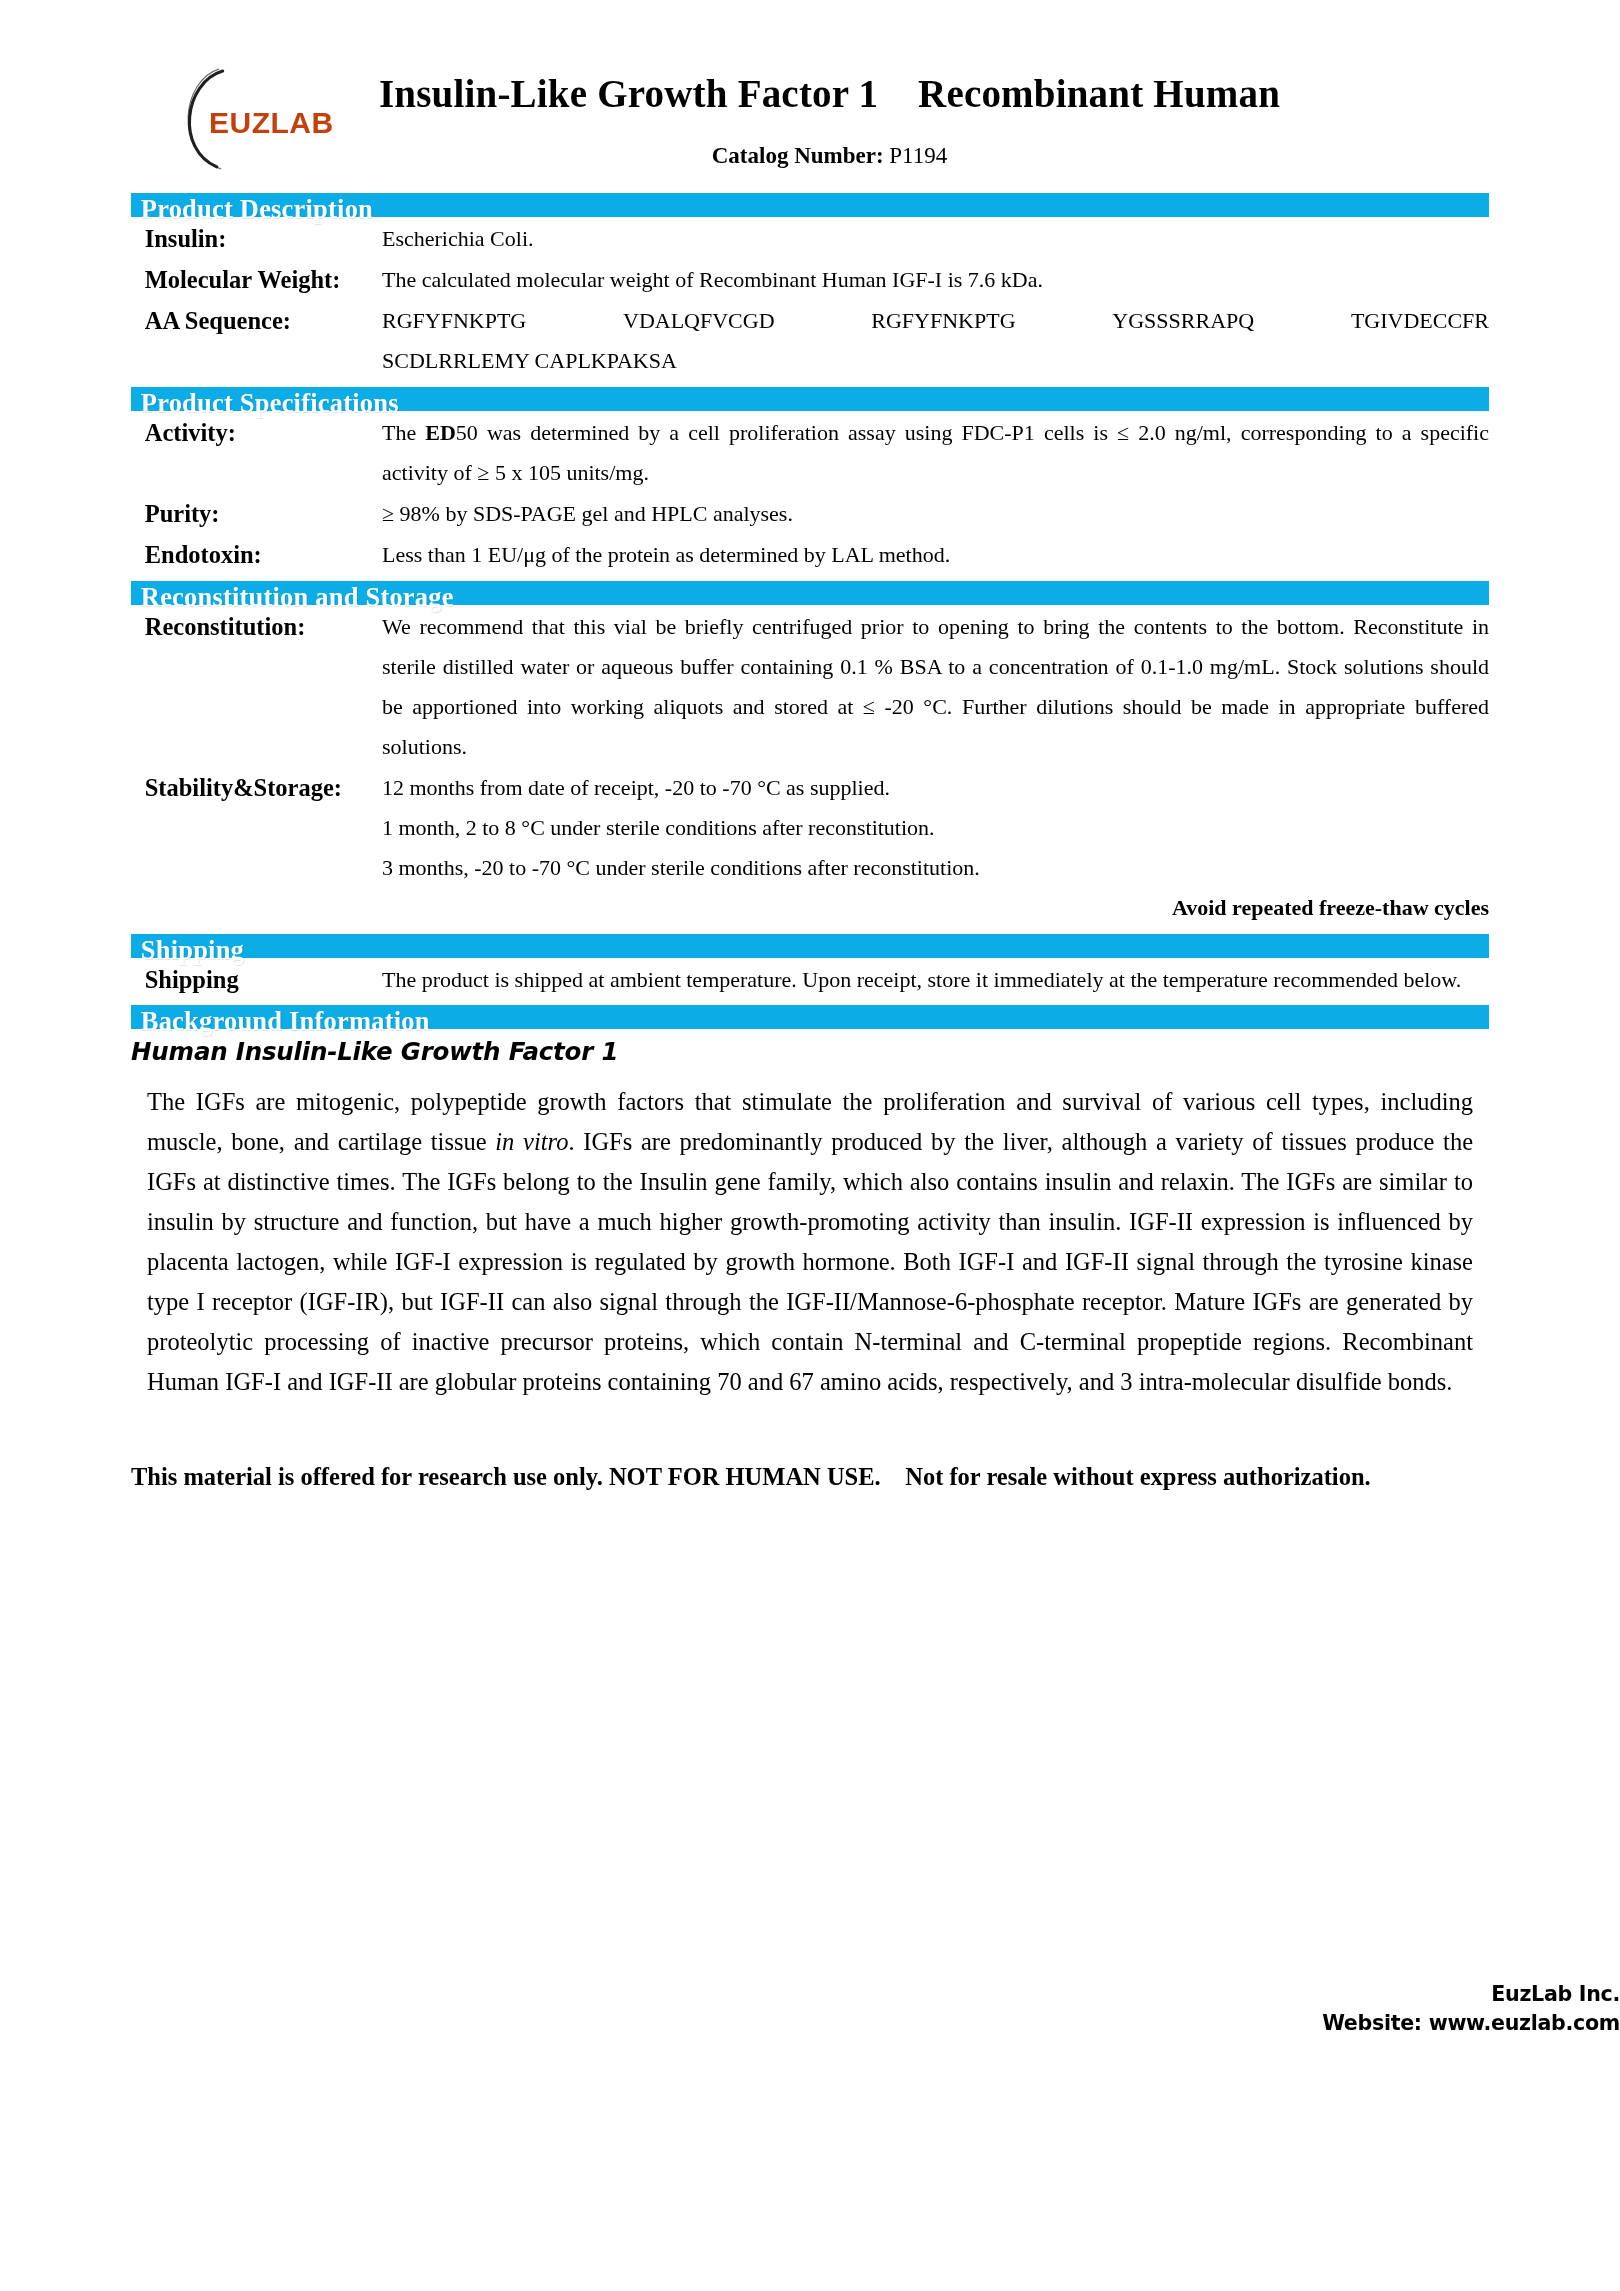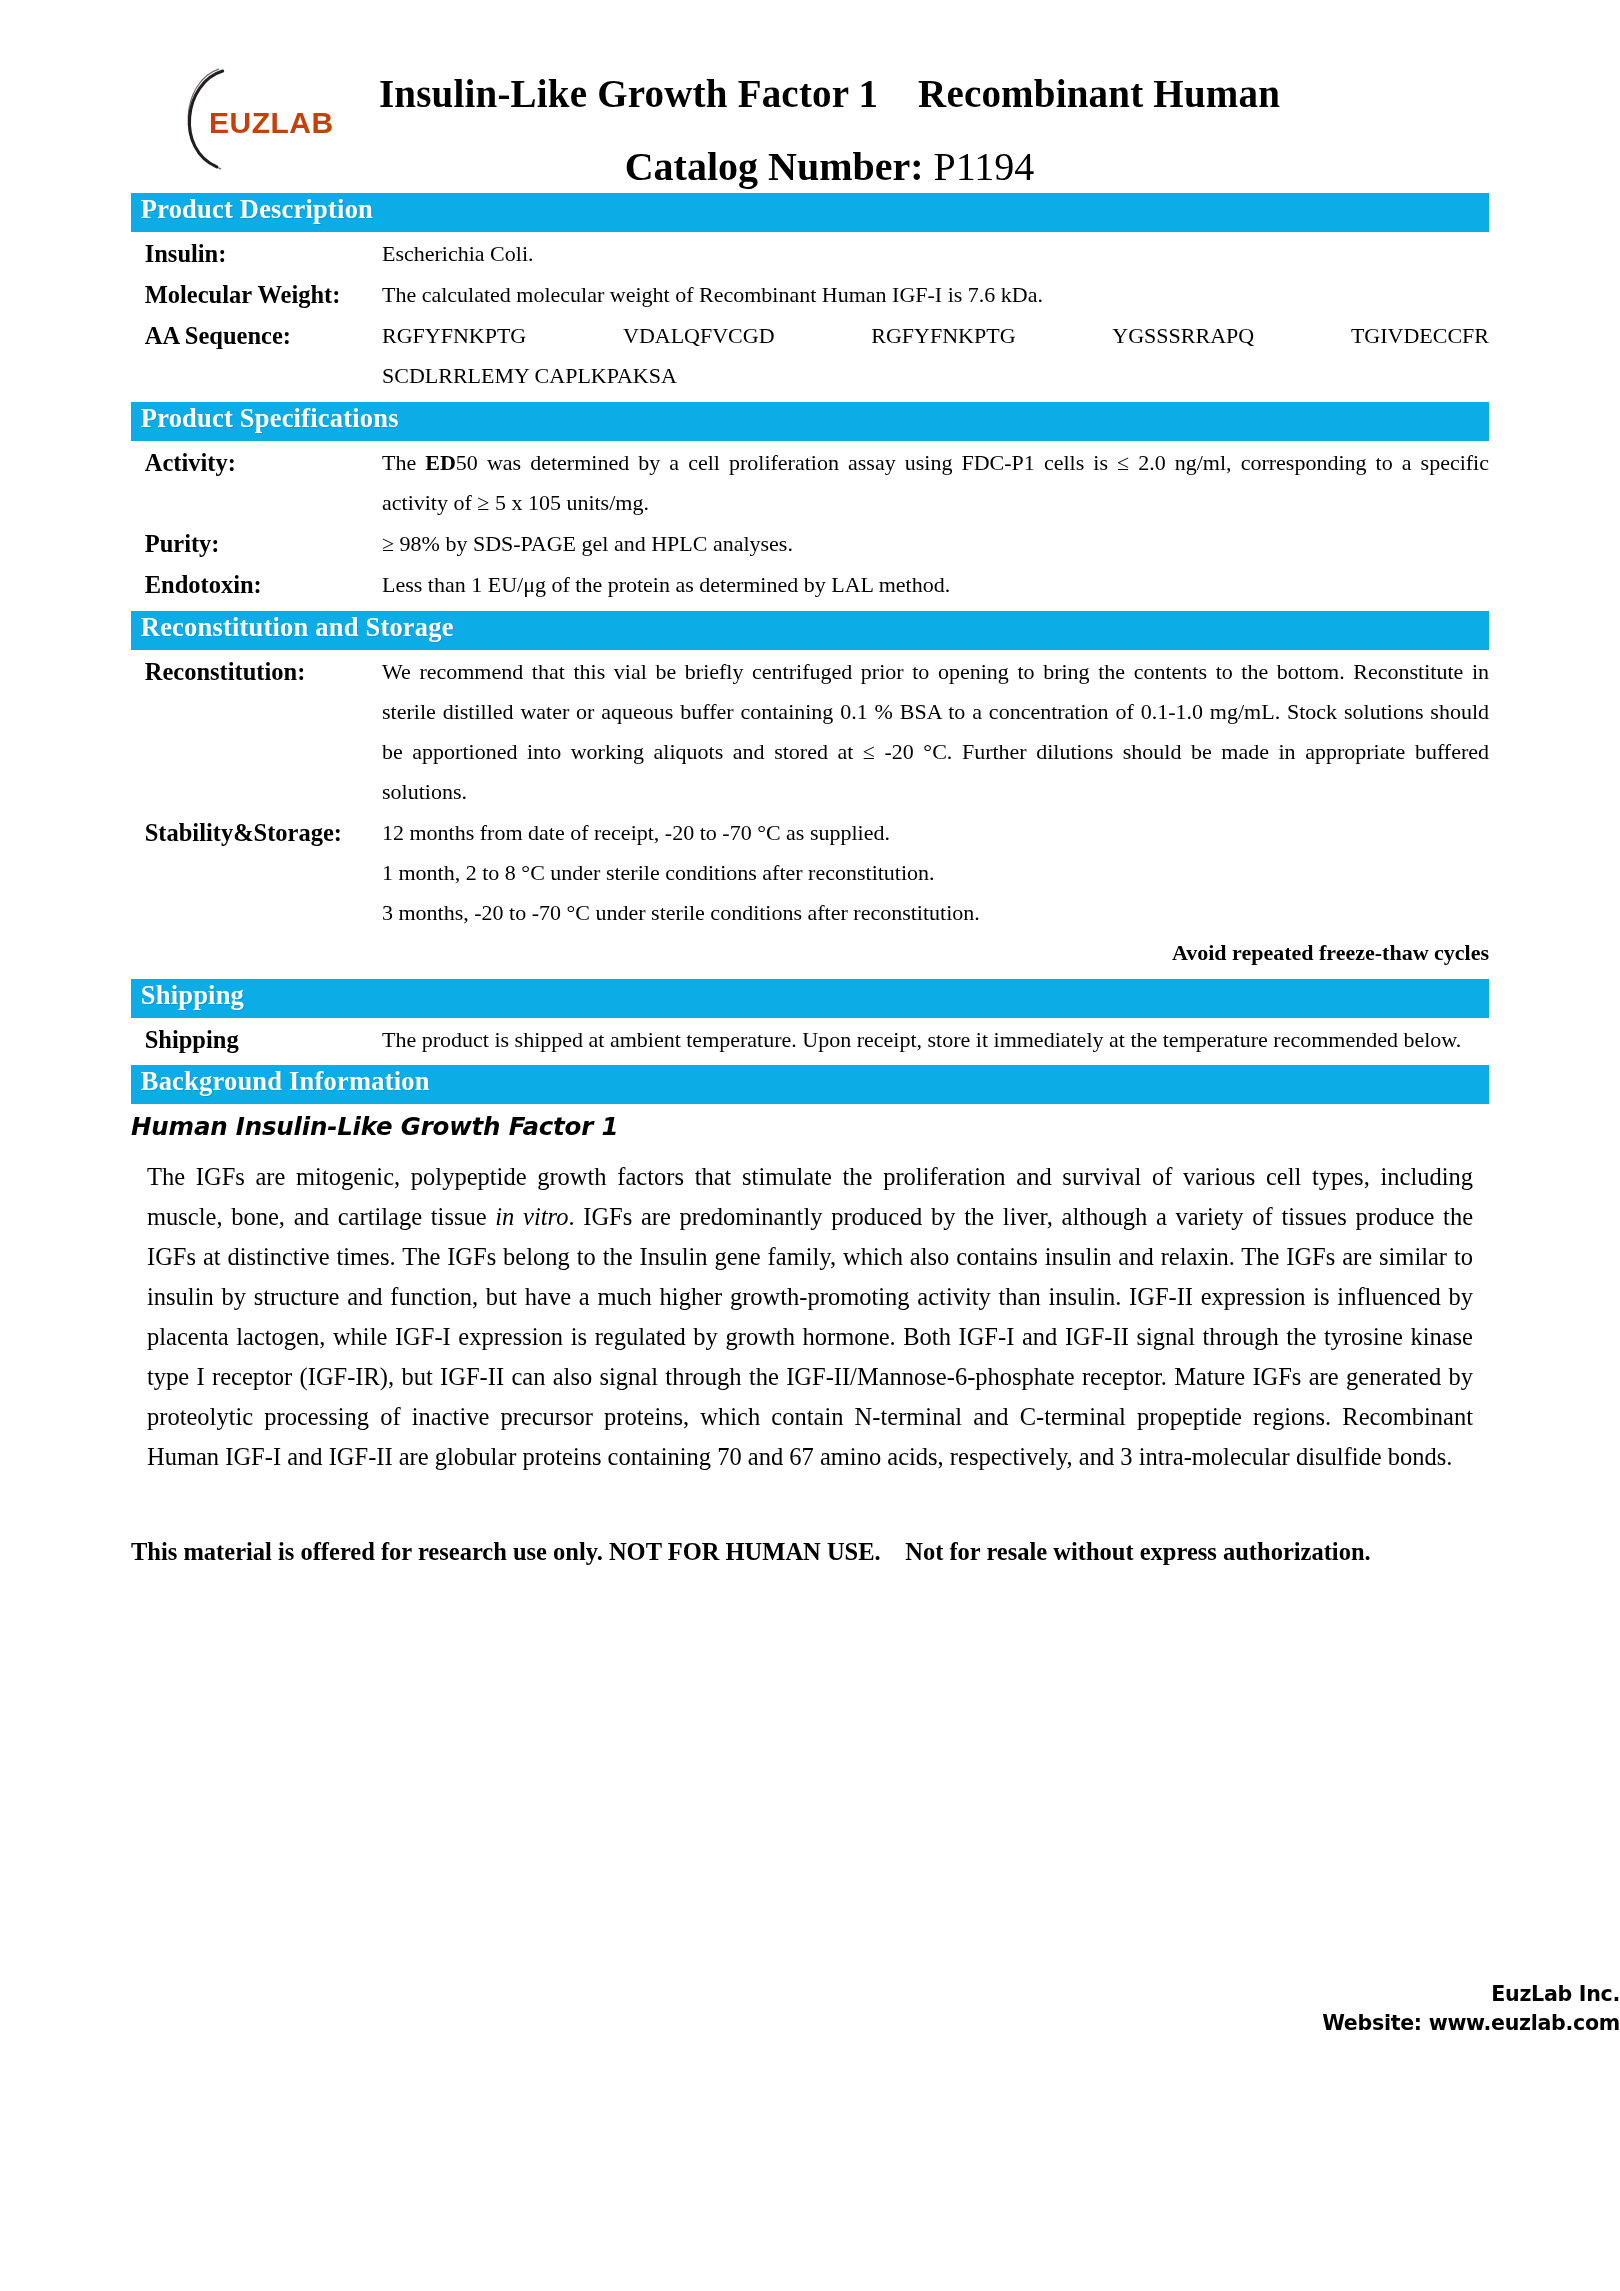--- a/index.html
+++ b/index.html
@@ -50,30 +50,30 @@
   .doc-title {
     text-align: center;
     font-size: 39px;
     font-weight: bold;
     letter-spacing: 0.2px;
     padding-left: 39px;
     white-space: pre;
   }
   .catalog-line {
     text-align: center;
-    font-size: 40px;
+    font-size: 23px;
     padding-left: 39px;
     margin-top: 27.4px;
   }
   .catalog-line .cat-label { font-weight: bold; }
 
   
   .section-bar {
     background: #0cace6;
-    height: 39px;
+    height: 24px;
     line-height: 33px;
     margin-top: 5.9px;
     padding-left: 9.8px;
     color: #ffffff;
     font-weight: bold;
     font-size: 26.5px;
     letter-spacing: 0.2px;
     text-shadow: 1px 1px 0 rgba(0,0,0,0.10);
   }
 

